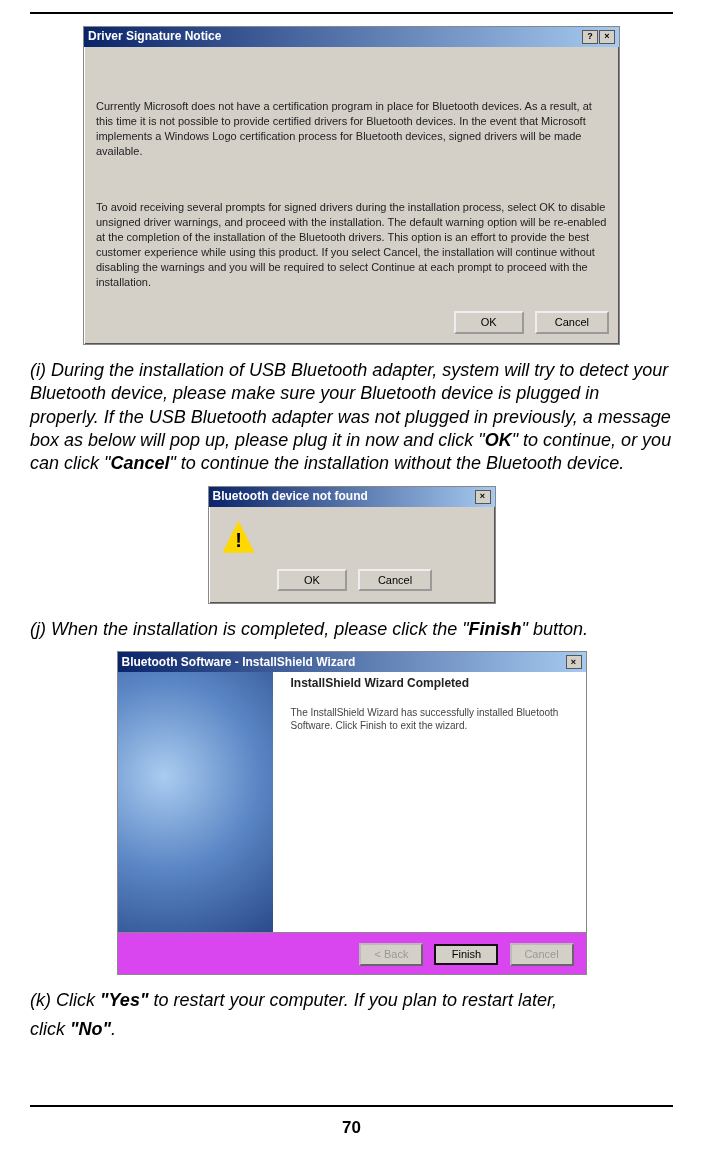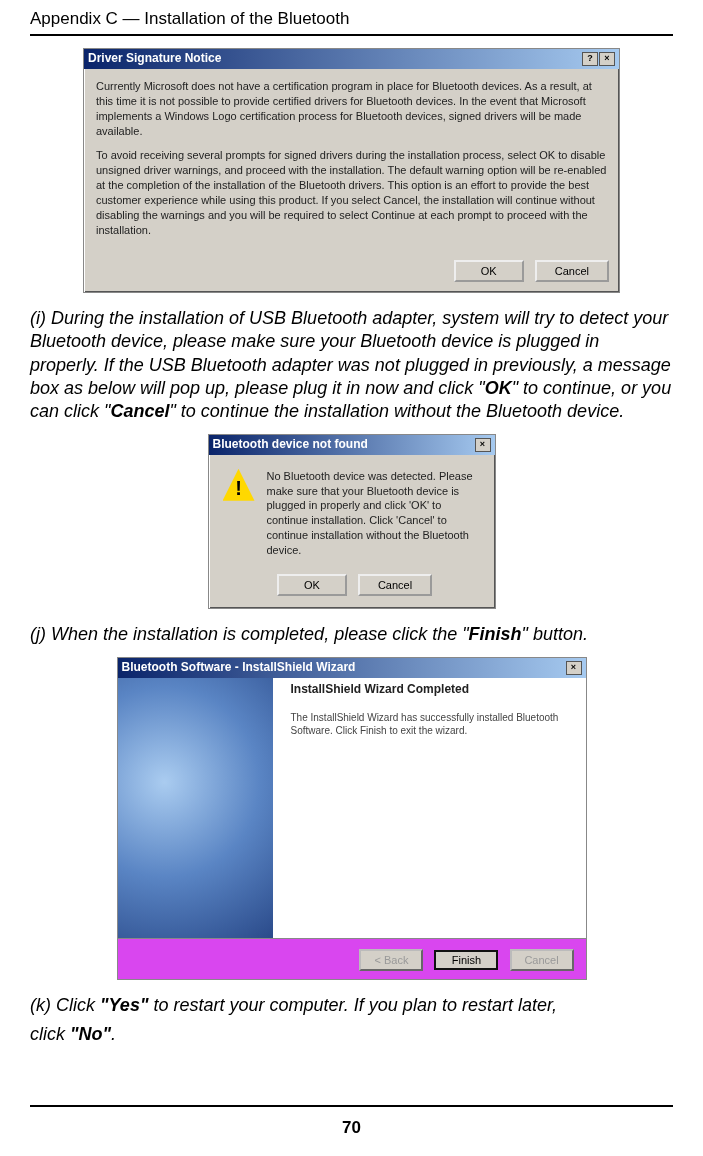--- a/index.html
+++ b/index.html
@@ -50,21 +50,21 @@
       justify-content: center;
       font-family: Arial;
     }
     .dialog-body {
       padding: 10px 12px;
       font-size: 11px;
       color: #222;
       line-height: 1.35;
     }
     .dlg1 { width: 537px; }
-    .dlg1 .dialog-body p { margin-bottom: 10px; }
+    .dlg1 .dialog-body p { margin-bottom: 10px; margin-top: 42px; }
     .btn-row { text-align: right; padding: 0 10px 10px 0; }
     .btn {
       display: inline-block;
       background: #d4d0c8;
       border: 2px outset #eee;
       padding: 2px 18px;
       font-size: 11px;
       margin-left: 6px;
       min-width: 70px;
       text-align: center;
@@ -108,21 +108,20 @@
       text-align: center;
       font-weight: bold;
       font-size: 17px;
     }
     .footer-line { border-top: 2px solid #000; margin: 4px 30px 10px; }
   </style>
 </head>
 <body>
 
 <div class="header">
-  <span>Appendix C — Installation of the Bluetooth</span>
   <div class="header-line" style="margin:4px 0 0;"></div>
 </div>
 
 <div class="centered">
   <div class="dialog dlg1">
     <div class="titlebar">
       <span>Driver Signature Notice</span>
       <div class="titlebar-btns">
         <div class="titlebar-btn">?</div>
         <div class="titlebar-btn">×</div>
@@ -146,21 +145,20 @@
 <div class="centered">
   <div class="dialog dlg2">
     <div class="titlebar">
       <span>Bluetooth device not found</span>
       <div class="titlebar-btns">
         <div class="titlebar-btn">×</div>
       </div>
     </div>
     <div class="dialog-body">
       <div class="warn-icon"></div>
-      <div>No Bluetooth device was detected. Please make sure that your Bluetooth device is plugged in properly and click 'OK' to continue installation. Click 'Cancel' to continue installation without the Bluetooth device.</div>
     </div>
     <div class="dlg2-btns">
       <span class="btn">OK</span>
       <span class="btn">Cancel</span>
     </div>
   </div>
 </div>
 
 <div class="body-text">
   <span>(j) When the installation is completed, please click the "</span><span class="bold">Finish</span><span>" button.</span>

